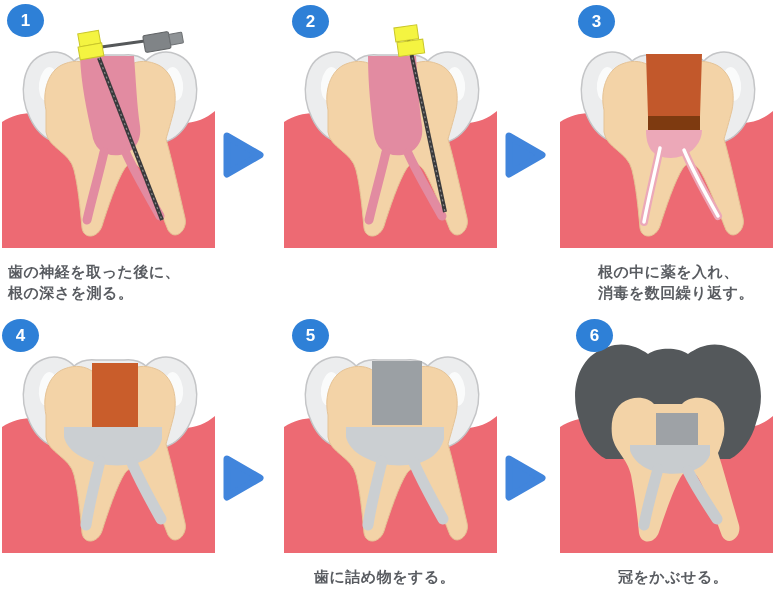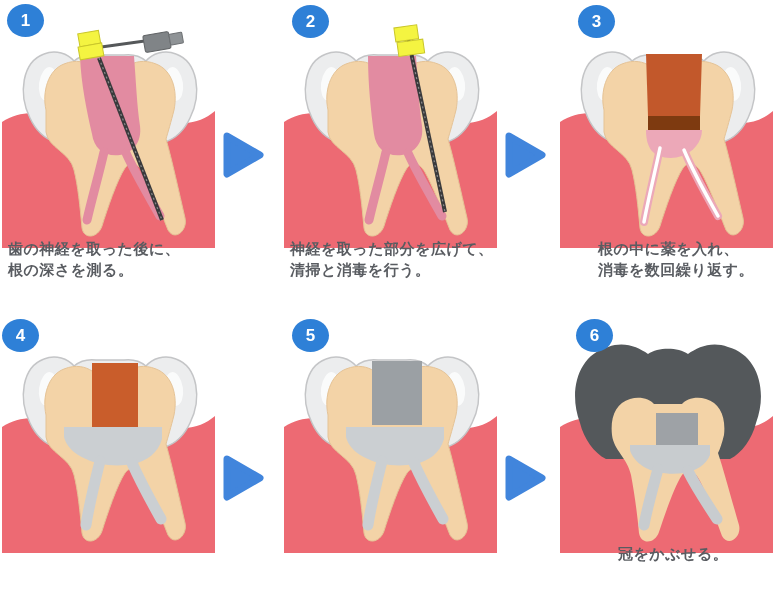--- a/index.html
+++ b/index.html
@@ -19,21 +19,21 @@
     display:flex;align-items:center;justify-content:center;z-index:5;
     letter-spacing:0;
   }
   .panel--1 .badge{left:5px;top:4px;}
   .panel--2 .badge{left:8px;top:5px;}
   .panel--3 .badge{left:18px;top:5px;}
   .panel--4 .badge{left:0px;top:14px;}
   .panel--5 .badge{left:8px;top:14px;}
   .panel--6 .badge{left:16px;top:14px;}
   .caption{
-    position:absolute;left:0;top:238px;width:230px;
+    position:absolute;left:0;top:261px;width:230px;
     color:#595C61;font-size:15px;font-weight:bold;line-height:1.4;
     white-space:pre-line;letter-spacing:0.5px;padding-left:6px;
   }
   .panel--3 .caption{padding-left:38px;}
   .panel--5 .caption{padding-left:30px;}
   .panel--6 .caption{padding-left:58px;}
   .arrow{position:absolute;width:44px;height:48px;}
   .arrow--1{left:221px;top:131px;}
   .arrow--2{left:503px;top:131px;}
   .arrow--3{left:221px;top:454px;}
@@ -99,22 +99,20 @@
       </g>
       <g>
         <line x1="124" y1="38" x2="161" y2="212" stroke="#3A3A3C" stroke-width="4"></line>
         <line x1="124" y1="38" x2="161" y2="212" stroke="#8a8a8c" stroke-width="1.2" stroke-dasharray="2,3"></line>
         <g transform="rotate(-8 125 42)">
           <rect x="112" y="26" width="23" height="14" fill="#F4F441" stroke="#C9C62A"></rect>
           <rect x="113" y="41" width="26" height="14" fill="#F4F441" stroke="#C9C62A"></rect>
         </g>
       </g>
     </svg>
-    <div class="caption">神経を取った部分を広げて、
-清掃と消毒を行う。</div>
   </div>
 
   <div class="panel panel--3">
     <div class="badge">3</div>
     <svg class="illustration" viewBox="0 0 215 250">
       <use href="#def-gum" fill="#ED6A73"></use>
       <use href="#def-enamel" fill="#ECEDEE" stroke="#C4C5C7" stroke-width="1.5"></use>
       <ellipse cx="46" cy="84" rx="9" ry="17" fill="#ffffff" opacity="0.75" transform="rotate(8 46 84)"></ellipse>
       <ellipse cx="172" cy="84" rx="9" ry="17" fill="#ffffff" opacity="0.75" transform="rotate(-8 172 84)"></ellipse>
       <use href="#def-dentin" fill="#F3D3A7" stroke="#E5C396" stroke-width="1"></use>
@@ -159,20 +157,21 @@
       <ellipse cx="46" cy="84" rx="9" ry="17" fill="#ffffff" opacity="0.75" transform="rotate(8 46 84)"></ellipse>
       <ellipse cx="172" cy="84" rx="9" ry="17" fill="#ffffff" opacity="0.75" transform="rotate(-8 172 84)"></ellipse>
       <use href="#def-dentin" fill="#F3D3A7" stroke="#E5C396" stroke-width="1"></use>
       <g>
         <path d="M62,122 L160,122 L160,134 C156,148 145,156 131,159 C114,162 96,160 84,154 C72,149 64,141 62,132 Z" fill="#CBCFD2"></path>
         <path d="M98,156 C93,176 87,200 84,220" stroke="#CBCFD2" stroke-width="11" fill="none" stroke-linecap="round"></path>
         <path d="M130,158 C139,178 150,198 159,214" stroke="#CBCFD2" stroke-width="11" fill="none" stroke-linecap="round"></path>
       </g>
       <path d="M88,56 L138,56 L138,120 L88,120 Z" fill="#9BA0A4"></path>
     </svg>
+    <div class="caption">歯に詰め物をする。</div>
   </div>
 
   <div class="panel panel--6">
     <div class="badge">6</div>
     <svg class="illustration" viewBox="0 0 215 250">
       <use href="#def-gum" fill="#ED6A73"></use>
       <path d="M20,118 C8,86 18,50 48,42 C64,36 78,42 88,49 C98,42 118,42 128,49 C138,42 152,36 168,42 C198,50 208,86 196,118 C192,134 182,148 170,154 L46,154 C34,148 24,134 20,118 Z" fill="#54585B"></path>
       <path d="M52,130 C50,112 56,98 70,94 C80,91 90,94 94,99 L122,99 C126,94 136,91 146,94 C160,98 166,112 164,130 C162,138 160,144 158,148 C164,166 172,196 179,220 C182,233 168,242 162,231 C154,209 146,188 140,176 C135,166 128,162 122,170 C114,182 104,212 99,227 C95,239 81,240 79,228 C77,206 74,186 71,170 C67,152 54,146 52,130 Z" fill="#F3D3A7"></path>
       <g>
         <path d="M70,140 L150,140 L150,150 C146,160 136,166 124,168 C110,170 94,168 84,162 C76,157 71,150 70,145 Z" fill="#C8CCCF"></path>

